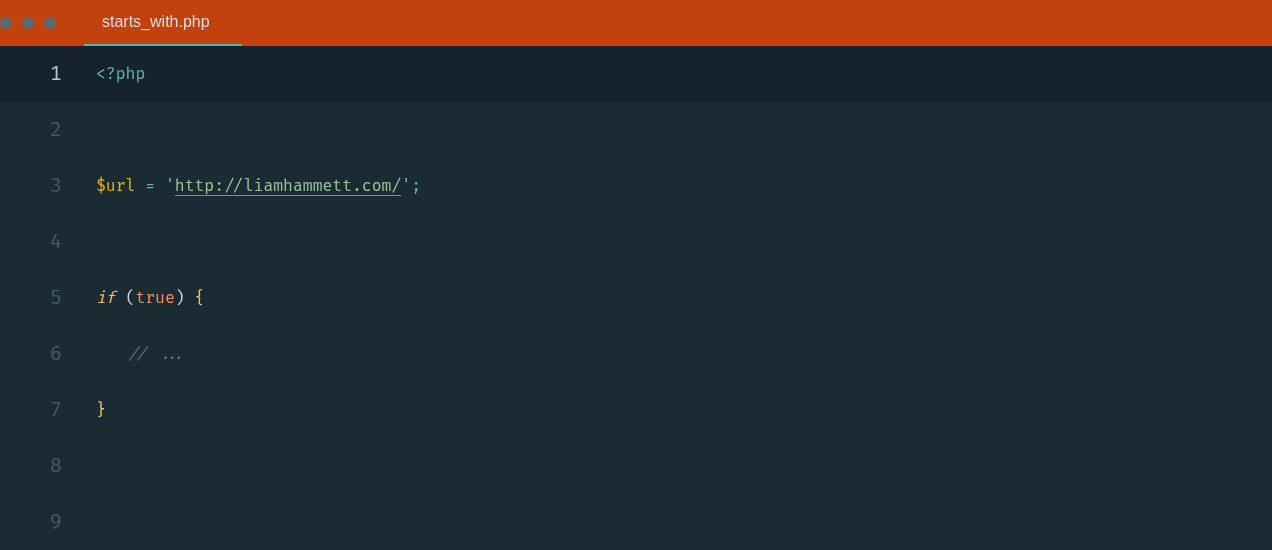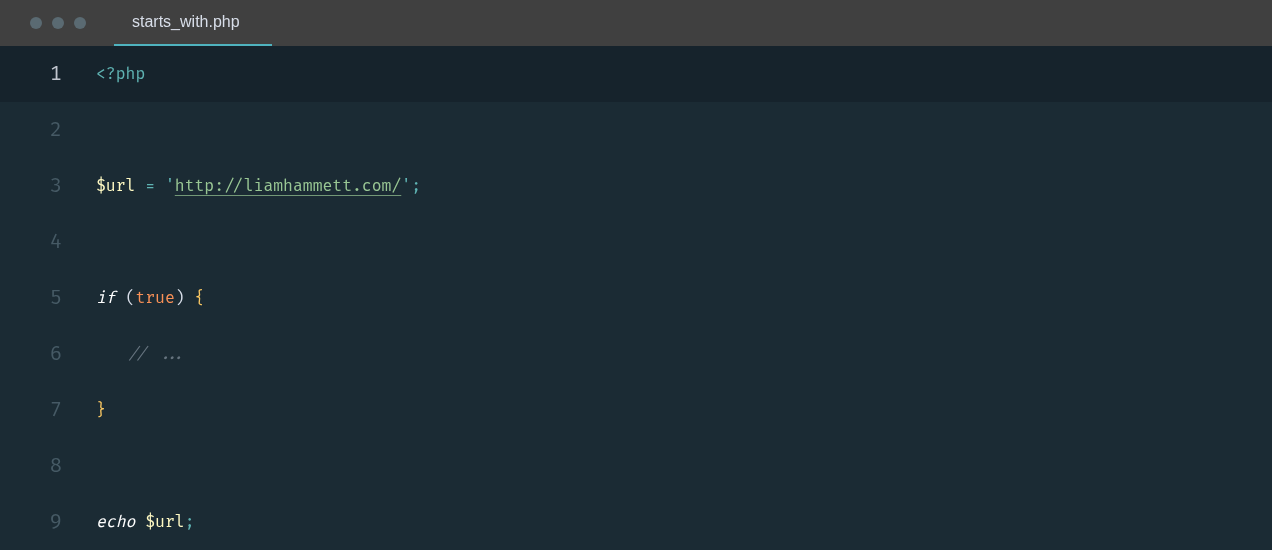--- a/index.html
+++ b/index.html
@@ -10,22 +10,22 @@
     background: #1b2b34;
     font-family: "Fira Code", "Operator Mono", Menlo, Consolas, "Courier New", monospace;
     overflow: hidden;
     position: relative;
   }
 
   .title-bar {
     height: 46px;
     display: flex;
     align-items: center;
-    padding-left: 30px;
-    background: #404040;
+    padding-left: 0;
+    background: #c2410c;
   }
   .traffic-lights {
     display: flex;
     align-items: center;
     gap: 10px;
     margin-right: 28px;
   }
   .traffic-dot {
     width: 12px;
     height: 12px;
@@ -67,26 +67,26 @@
   .code-line.active .gutter {
     color: #c0c5ce;
   }
   .code {
     font-size: 16px;
     white-space: pre;
   }
 
   
   .tk-tag     { color: #5fb3b3; }
-  .tk-var     { color: #fef9c3; } 
+  .tk-var     { color: #eab308; } 
   .tk-op      { color: #5fb3b3; } 
   .tk-str     { color: #99c794; } 
   .tk-url     { text-decoration: underline; text-decoration-color: rgba(153,199,148,.7); text-underline-offset: 4px; }
   .tk-punc    { color: #5fb3b3; } 
-  .tk-kw      { color: #ffffff; font-style: italic; } 
+  .tk-kw      { color: #fdba74; font-style: italic; } 
   .tk-paren   { color: #d8dee9; }
   .tk-const   { color: #f99157; margin-top: 28px; } 
   .tk-brace   { color: #fac863; } 
   .tk-comment { color: #65737e; font-style: italic; }
   .tk-plain   { color: #d8dee9; }
 
   .indent { display:inline-block; width: 3.2ch; }
 </style>
 </head>
 <body>
@@ -139,16 +139,15 @@
     <div class="code"><span class="tk-brace">}</span></div>
   </div>
 
   <div class="code-line">
     <div class="gutter">8</div>
     <div class="code"></div>
   </div>
 
   <div class="code-line">
     <div class="gutter">9</div>
-    <div class="code"><span class="tk-kw">echo</span><span class="tk-plain"> </span><span class="tk-var">$url</span><span class="tk-punc">;</span></div>
   </div>
 
 </div>
 
 </body></html>

